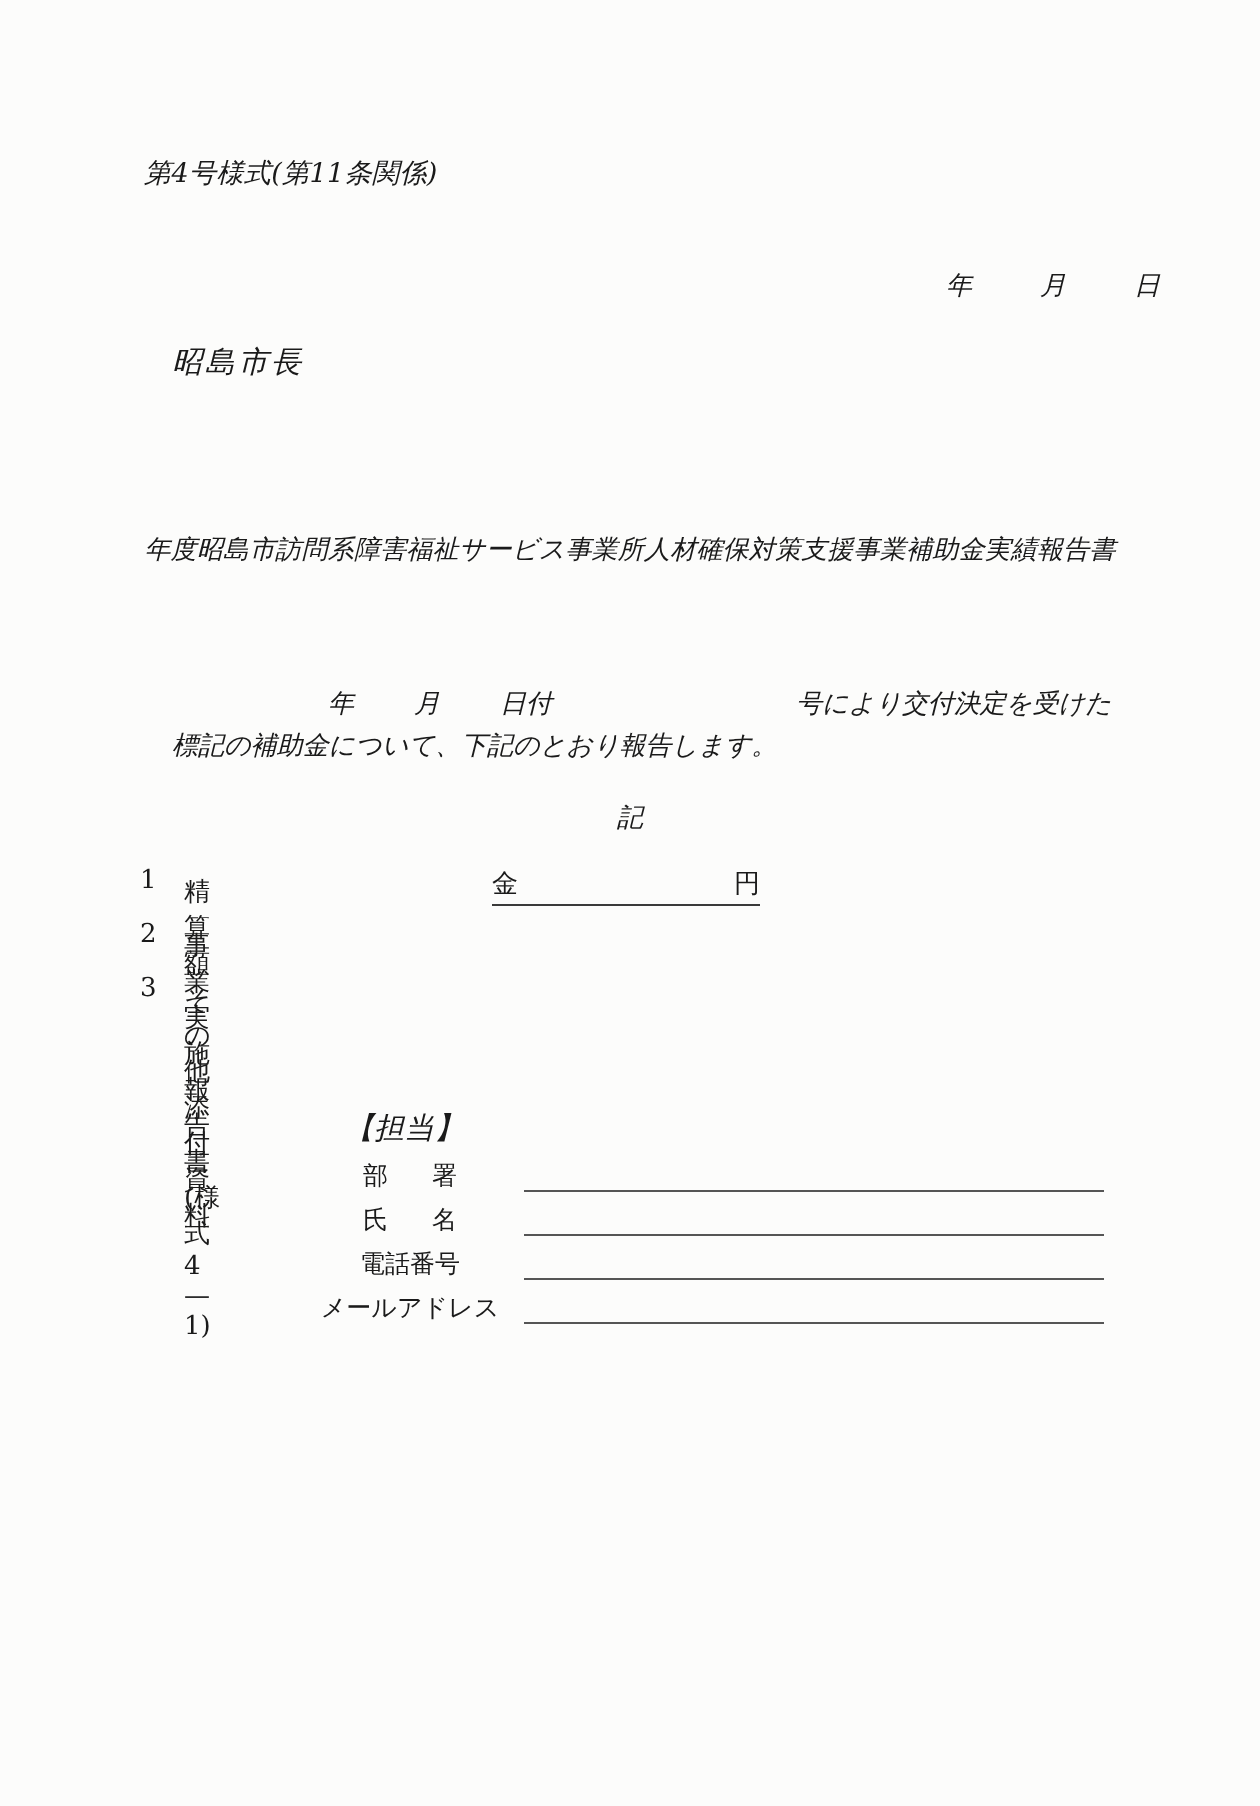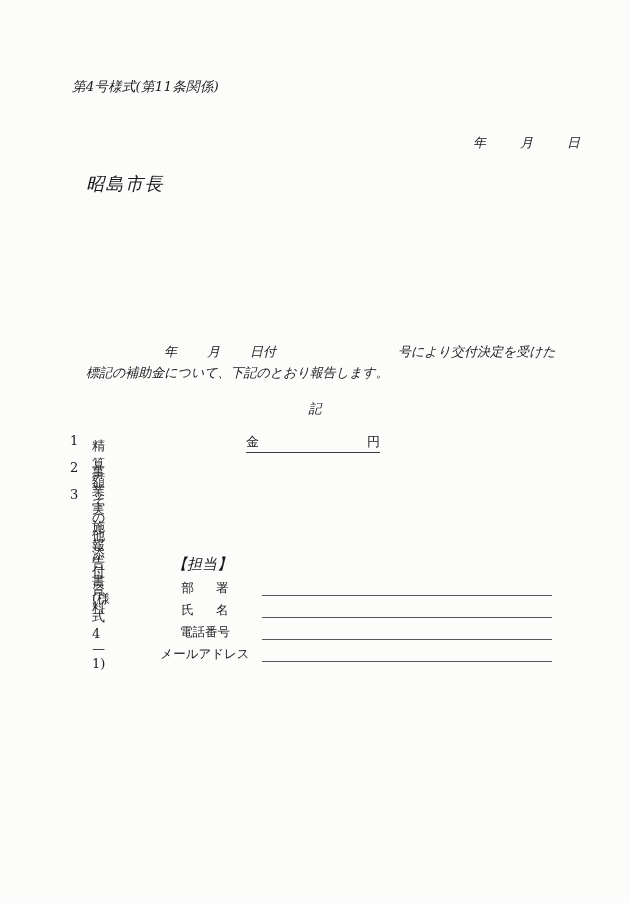--- a/index.html
+++ b/index.html
@@ -36,21 +36,21 @@
     top: 134px;
     font-size: 13px;
     margin-left: 41px;
   }
   .date-line .gap-md { display: inline-block; width: 34px; }
 
   
   .addressee {
     left: 86px;
     top: 172px;
-    font-size: 18px;
+    font-size: 15px;
     letter-spacing: 1.5px;
   }
 
   
   .applicant {
     left: 306px;
     top: 188px;
     font-size: 12.5px;
     line-height: 16px;
   }
@@ -168,20 +168,21 @@
 
   <div class="abs form-no">第4号様式(第11条関係)</div>
 
   <div class="abs date-line">
     <span>年</span><span class="gap-md"></span><span>月</span><span class="gap-md"></span><span>日</span>
   </div>
 
   <div class="abs addressee">昭島市長</div>
 
 
+  <div class="abs doc-title">年度昭島市訪問系障害福祉サービス事業所人材確保対策支援事業補助金実績報告書</div>
 
   <div class="abs body-line1">
     <span>年</span><span class="gap-sm"></span><span>月</span><span class="gap-sm"></span><span>日付</span><span class="gap-lg"></span><span>号により交付決定を受けた</span>
   </div>
 
   <div class="abs body-line2">標記の補助金について、下記のとおり報告します。</div>
 
   <div class="abs ki-marker">記</div>
 
   <div class="items">

